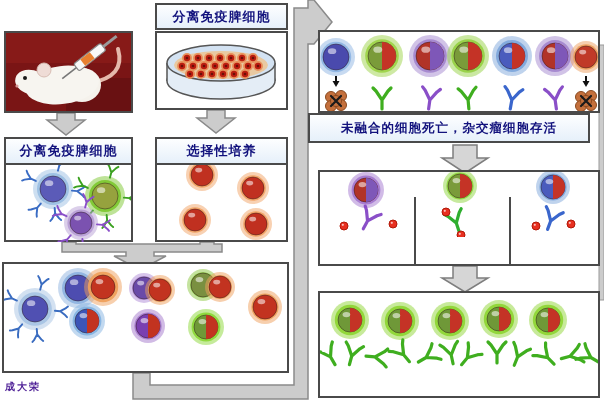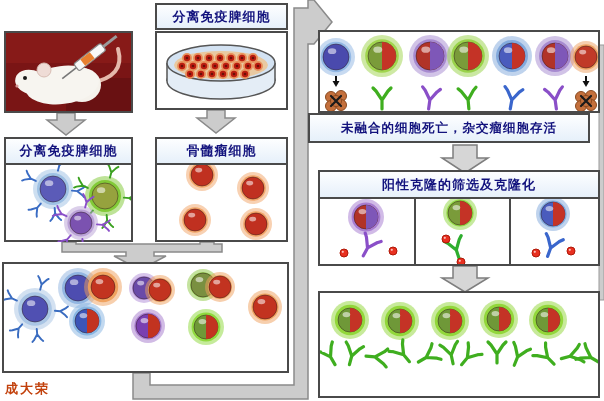--- a/index.html
+++ b/index.html
@@ -9,21 +9,21 @@
   .titlebox{position:absolute;border:2px solid #4a4a4a;box-sizing:border-box;
             background:linear-gradient(180deg,#fdfeff 0%,#e6f0fa 100%);
             display:flex;align-items:center;justify-content:center;}
   .band{height:26px;border-bottom:2px solid #4a4a4a;box-sizing:border-box;
         background:linear-gradient(180deg,#fdfeff 0%,#e6f0fa 100%);
         display:flex;align-items:center;justify-content:center;}
   .ttext{color:#12127d;font-weight:bold;font-size:13px;letter-spacing:1px;white-space:nowrap;}
   svg{display:block;}
   #connectors{position:absolute;left:0;top:0;z-index:1;}
   .lay2{z-index:2;}
-  #watermark{position:absolute;left:5px;top:380px;z-index:3;color:#c2410c;font-size:13px;
+  #watermark{position:absolute;left:5px;top:380px;z-index:3;color:#4c1d95;font-size:10px;
              letter-spacing:2px;font-weight:bold;}
   .divider{position:absolute;width:2px;background:#4a4a4a;}
 </style>
 </head>
 <body>
 
 <div id="canvas">
 
   <svg id="connectors" width="604" height="401" viewBox="0 0 604 401">
 
@@ -250,21 +250,21 @@
         <g>
           <circle cx="88" cy="41" r="5" fill="#e8915c"></circle>
           <circle cx="88" cy="41" r="3.2" fill="#bb1d10"></circle>
           <circle cx="88" cy="41" r="1.3" fill="#6a0f08"></circle>
         </g>
       </svg>
   </div>
 
   <div class="box lay2" style="left:155px;top:137px;width:133px;height:105px;">
     <div class="band">
-      <span class="ttext">骨髓瘤细胞</span>
+      <span class="ttext">选择性培养</span>
     </div>
     <svg width="129" height="77" viewBox="156 163 129 77">
         <g>
           <circle cx="201" cy="173" r="16" fill="#f2a365" opacity="0.5"></circle>
           <circle cx="201" cy="173" r="12.8" fill="#f2a365" opacity="0.95"></circle>
           <circle cx="201" cy="173" r="11" fill="#c03020" stroke="rgba(40,20,20,0.45)" stroke-width="1"></circle>
           <ellipse cx="197.7" cy="168.05" rx="3.52" ry="2.42" fill="#ffffff" opacity="0.55"></ellipse>
         </g>
         <g>
           <circle cx="252" cy="186" r="16" fill="#f2a365" opacity="0.5"></circle>
@@ -466,23 +466,20 @@
           <path d="M0,10 L0,1 M0,1 L-6,-8 M0,1 L6,-8 M-6,-8 L-9,-11 M6,-8 L9,-11" stroke="#8a4fc8" stroke-width="3.2" fill="none" stroke-linecap="round"></path>
         </g>
       </svg>
   </div>
 
   <div class="titlebox lay2" style="left:308px;top:113px;width:282px;height:30px;justify-content:center;">
     <span class="ttext" style="font-size:12.5px;">未融合的细胞死亡，杂交瘤细胞存活</span>
   </div>
 
   <div class="box lay2" style="left:318px;top:170px;width:282px;height:96px;">
-    <div class="band" style="height:27px;">
-      <span class="ttext">阳性克隆的筛选及克隆化</span>
-    </div>
     <svg width="278" height="65" viewBox="320 198 278 65">
         <g>
           <circle cx="366" cy="216" r="18" fill="#a478cf" opacity="0.5"></circle>
           <circle cx="366" cy="216" r="14.4" fill="#a478cf" opacity="0.95"></circle>
           <circle cx="366" cy="216" r="12" fill="#b13328" stroke="rgba(40,20,20,0.45)" stroke-width="1"></circle>
           <path d="M366,204 A12,12 0 0 1 366,228 Z" fill="#7e57b8"></path>
           <ellipse cx="362.4" cy="210.6" rx="3.84" ry="2.64" fill="#ffffff" opacity="0.55"></ellipse>
         </g>
         <g>
           <circle cx="460" cy="212" r="17" fill="#8ed63e" opacity="0.5"></circle>

